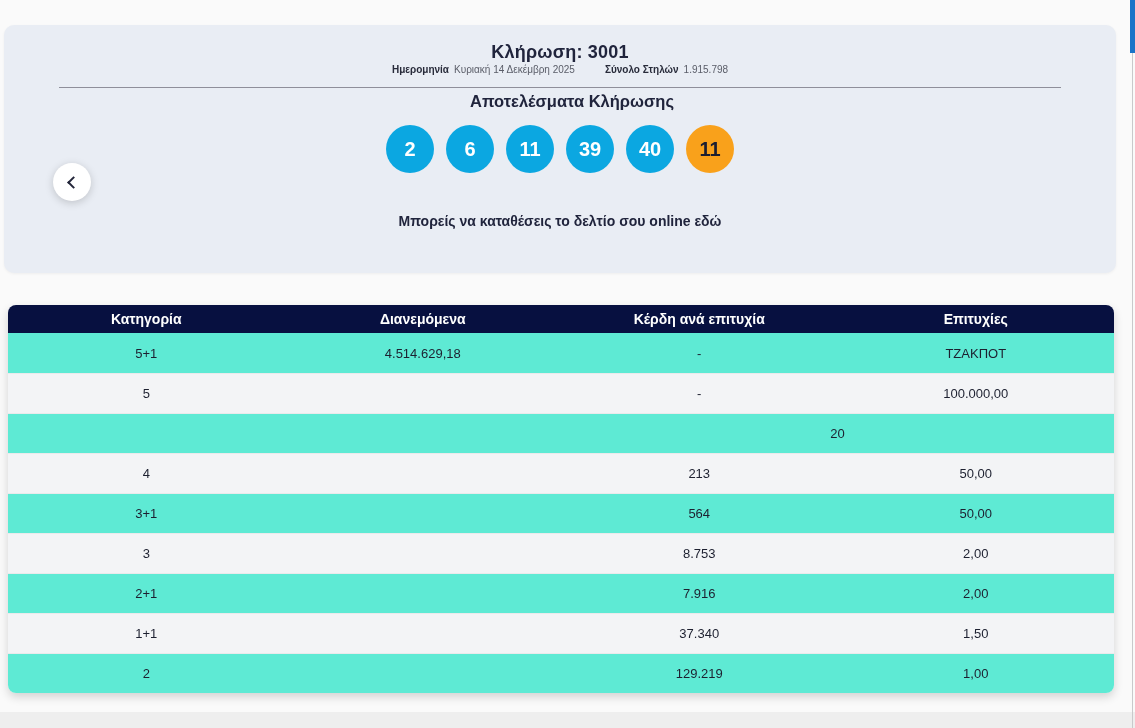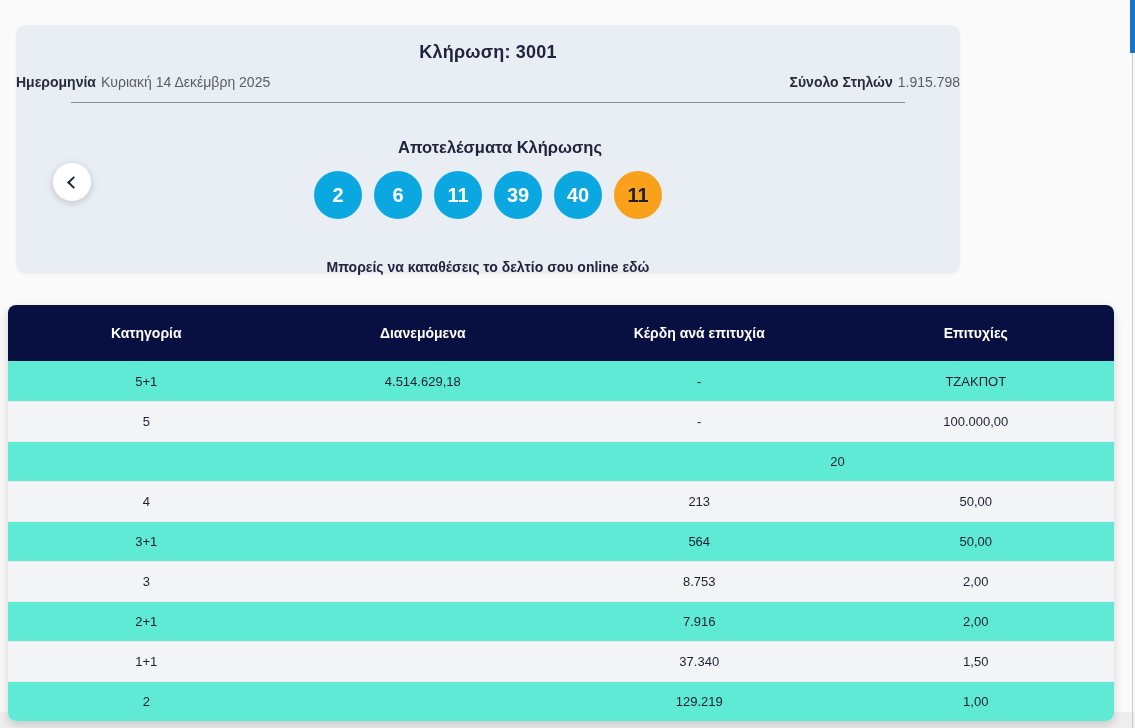--- a/index.html
+++ b/index.html
@@ -7,47 +7,47 @@
   body {
     position:relative;
     background:#fafafa;
     font-family:"Liberation Sans", sans-serif;
     overflow:hidden;
     color:#20243c;
   }
 
   
   .draw-panel {
-    position:absolute; left:16px; top:25px;
-    width:944px; height:248px;
+    position:absolute; left:4px; top:25px;
+    width:1112px; height:248px;
     background:#e9edf4;
     border-radius:10px;
     text-align:center;
     box-shadow:0 1px 3px rgba(0,0,0,0.05);
   }
   .draw-title {
     padding-top:17px;
     font-size:18px; font-weight:bold;
     color:var(--accent-text, #20243c);
     letter-spacing:.2px;
   }
   .meta-row {
-    margin-top:11px;
-    display:flex; justify-content:space-between; gap:30px;
-    font-size:14px;
+    margin-top:1px;
+    display:flex; justify-content:center; gap:30px;
+    font-size:10px;
   }
   .meta-label { font-weight:bold; color:#282b3a; }
   .meta-value { font-weight:normal; color:#5a5d68; margin-left:5px; }
   .panel-divider {
     margin:12px 55px 0 55px;
     border-top:1px solid #8f8f9a;
     height:0;
   }
   .results-title {
-    margin-top:35px;
+    margin-top:4px;
     font-size:16.5px; font-weight:bold;
     color:var(--accent-text, #20243c);
     padding-left:24px;
   }
   .balls {
     margin-top:14px;
     display:flex; justify-content:center; gap:12px;
   }
   .ball {
     width:48px; height:48px; border-radius:50%;
@@ -82,21 +82,21 @@
 
   
   .results-table {
     position:absolute; left:8px; top:305px;
     width:1106px;
     border-radius:8px;
     box-shadow:0 4px 10px rgba(0,0,0,0.16);
     background:#fbfbfb;
   }
   .thead {
-    display:flex; height:56px;
+    display:flex; height:28px;
     background:var(--header-bg, #071040);
     border-radius:8px 8px 0 0;
     text-align:center;
   }
   .th {
     flex:1;
     display:flex; align-items:center; justify-content:center;
     color:#ffffff; font-weight:bold; font-size:14px;
   }
   .trow {

